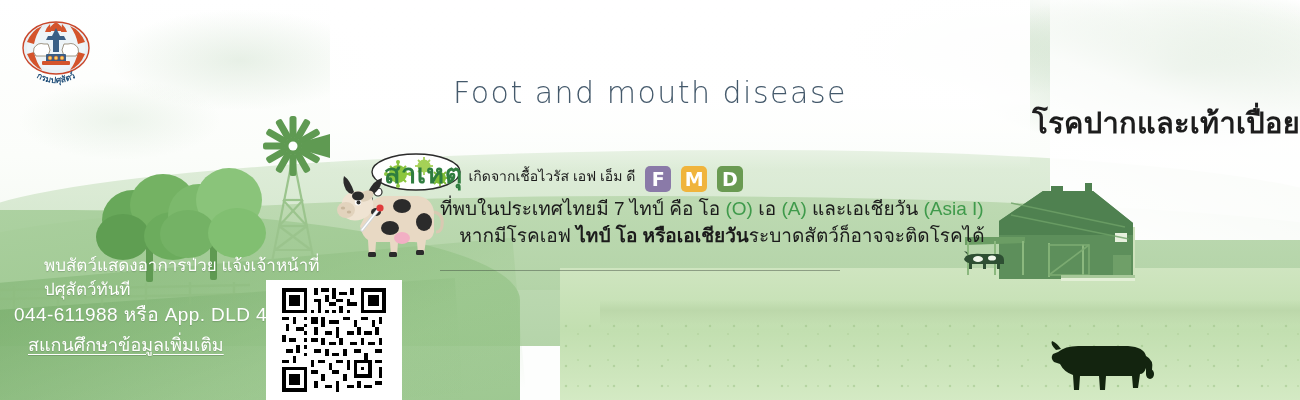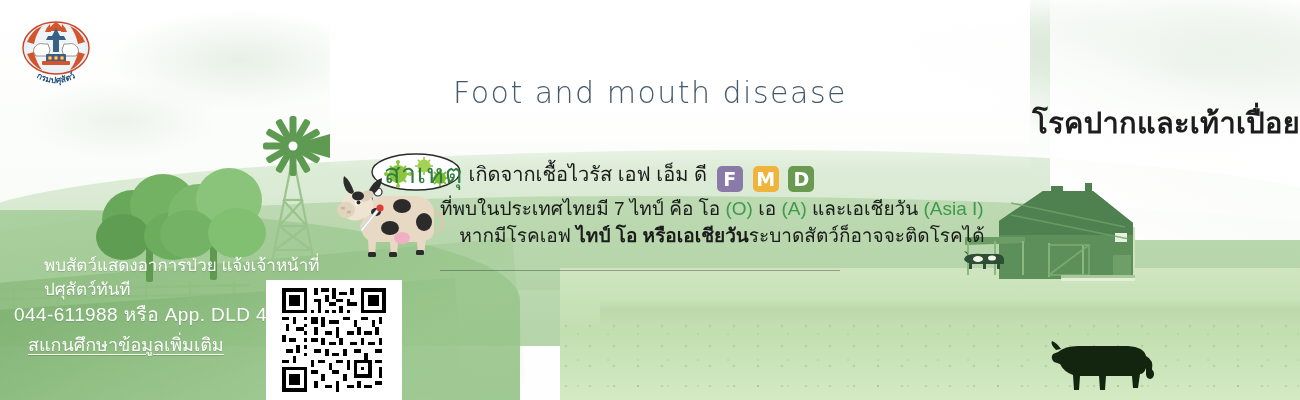--- a/index.html
+++ b/index.html
@@ -109,22 +109,22 @@
     font-size:29px; font-weight:bold; color:#1d1d1d; letter-spacing:.3px;
   }
 
   
   .cowart { position:absolute; left:332px; top:152px; width:130px; height:112px; }
 
   
   .bodytext { position:absolute; left:384px; top:158px; width:620px; color:#1b1b1b; }
   .ln { white-space:nowrap; }
   .ln1 { font-size:21px; line-height:32px; }
-  .cause { font-size:27px; font-weight:normal; color:#2f7d3f; vertical-align:-2px; letter-spacing:.5px; }
-  .ln1 .rest { font-size:20px; }
+  .cause { font-size:27px; font-weight:bold; color:#2f7d3f; vertical-align:-2px; letter-spacing:.5px; }
+  .ln1 .rest { font-size:14px; }
   .ln2 { font-size:19px; line-height:27px; padding-left:56px; }
   .ln3 { font-size:19px; line-height:27px; padding-left:56px;text-align:center; }
   .ln4 { font-size:19px; line-height:28px; padding-left:56px; }
   .grn { color:#3f9a4b; }
   .bold { font-weight:bold; }
   .tiles { display:inline-block; vertical-align:-5px; margin-left:4px; }
   .tile {
     display:inline-block; width:26px; height:26px; line-height:26px;
     text-align:center; color:#ffffff; font-size:19px; font-weight:bold;
     border-radius:5px; margin-right:4px;

